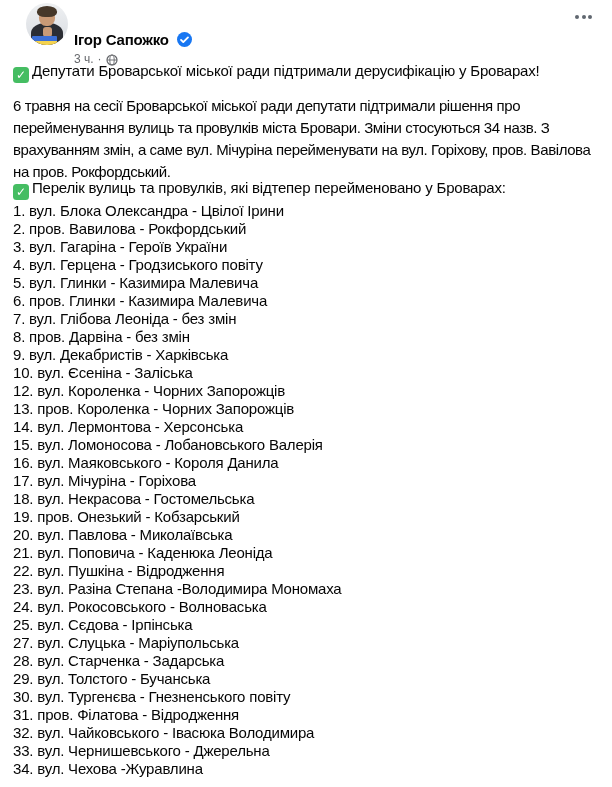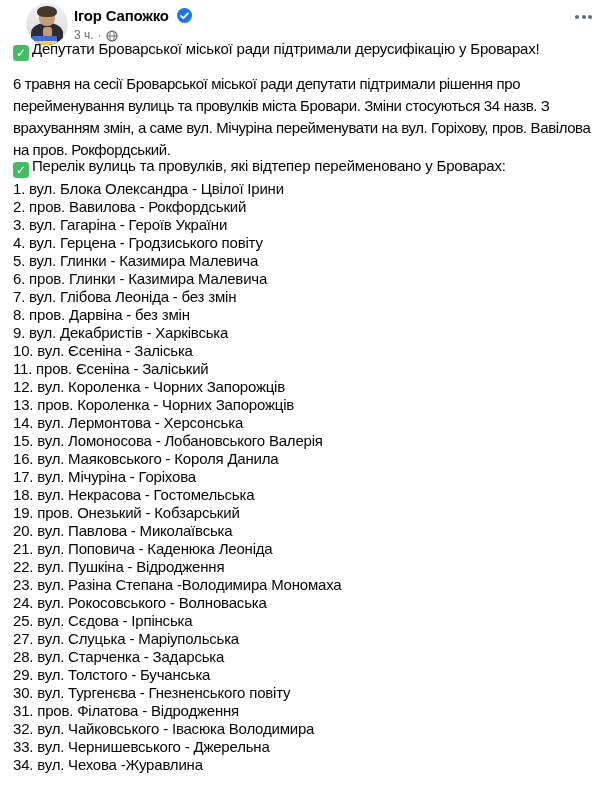--- a/index.html
+++ b/index.html
@@ -21,21 +21,21 @@
   }
   .av-hair  { position: absolute; left: 11px; top: 3px;  width: 20px; height: 11px; background: #453729; border-radius: 50% 50% 40% 40%; }
   .av-face  { position: absolute; left: 13px; top: 6px;  width: 16px; height: 17px; background: #c99a76; border-radius: 48% 48% 44% 44%; }
   .av-suit  { position: absolute; left: 5px;  top: 20px; width: 32px; height: 22px; background: #2b2d33; border-radius: 45% 45% 0 0; }
   .av-hands { position: absolute; left: 17px; top: 24px; width: 9px;  height: 10px; background: #c99a76; border-radius: 3px; }
   .av-flag  { position: absolute; left: 6px;  bottom: 0; width: 25px; height: 9px; border-radius: 1px; overflow: hidden; }
   .av-flag-blue   { height: 4.5px; background: #3c6fd6; }
   .av-flag-yellow { height: 4.5px; background: #f5d34f; }
 
   .hmeta { margin-left: 6px; padding-top: 3px; min-width: 0; }
-  .name-row { display: flex; align-items: center; gap: 8px; }
+  .name-row { display: flex; align-items: center; gap: 8px; margin-top: 24px; }
   .author {
     font-size: 15px; font-weight: 700; color: #050505;
     line-height: 19px; letter-spacing: -0.2px; cursor: pointer;
   }
   .vbadge { display: block; }
   .time-row { display: flex; align-items: center; gap: 4px; margin-top: 2px;
               font-size: 12px; color: #65676B; line-height: 16px; cursor: pointer; }
   .globe { display: block; margin-top: 1px; }
 
   .more { margin-left: auto; padding: 12px 4px 8px 8px; display: flex; gap: 2.5px; cursor: pointer; align-items: center; }
@@ -119,21 +119,20 @@
         <div>1. вул. Блока Олександра - Цвілої Ірини</div>
         <div>2. пров. Вавилова - Рокфордський</div>
         <div>3. вул. Гагаріна - Героїв України</div>
         <div>4. вул. Герцена - Гродзиського повіту</div>
         <div>5. вул. Глинки - Казимира Малевича</div>
         <div>6. пров. Глинки - Казимира Малевича</div>
         <div>7. вул. Глібова Леоніда - без змін</div>
         <div>8. пров. Дарвіна - без змін</div>
         <div>9. вул. Декабристів - Харківська</div>
         <div>10. вул. Єсеніна - Заліська</div>
-        <div>11. пров. Єсеніна - Заліський</div>
         <div>12. вул. Короленка - Чорних Запорожців</div>
         <div>13. пров. Короленка - Чорних Запорожців</div>
         <div>14. вул. Лермонтова - Херсонська</div>
         <div>15. вул. Ломоносова - Лобановського Валерія</div>
         <div>16. вул. Маяковського - Короля Данила</div>
         <div>17. вул. Мічуріна - Горіхова</div>
         <div>18. вул. Некрасова - Гостомельська</div>
         <div>19. пров. Онезький - Кобзарський</div>
         <div>20. вул. Павлова - Миколаївська</div>
         <div>21. вул. Поповича - Каденюка Леоніда</div>

